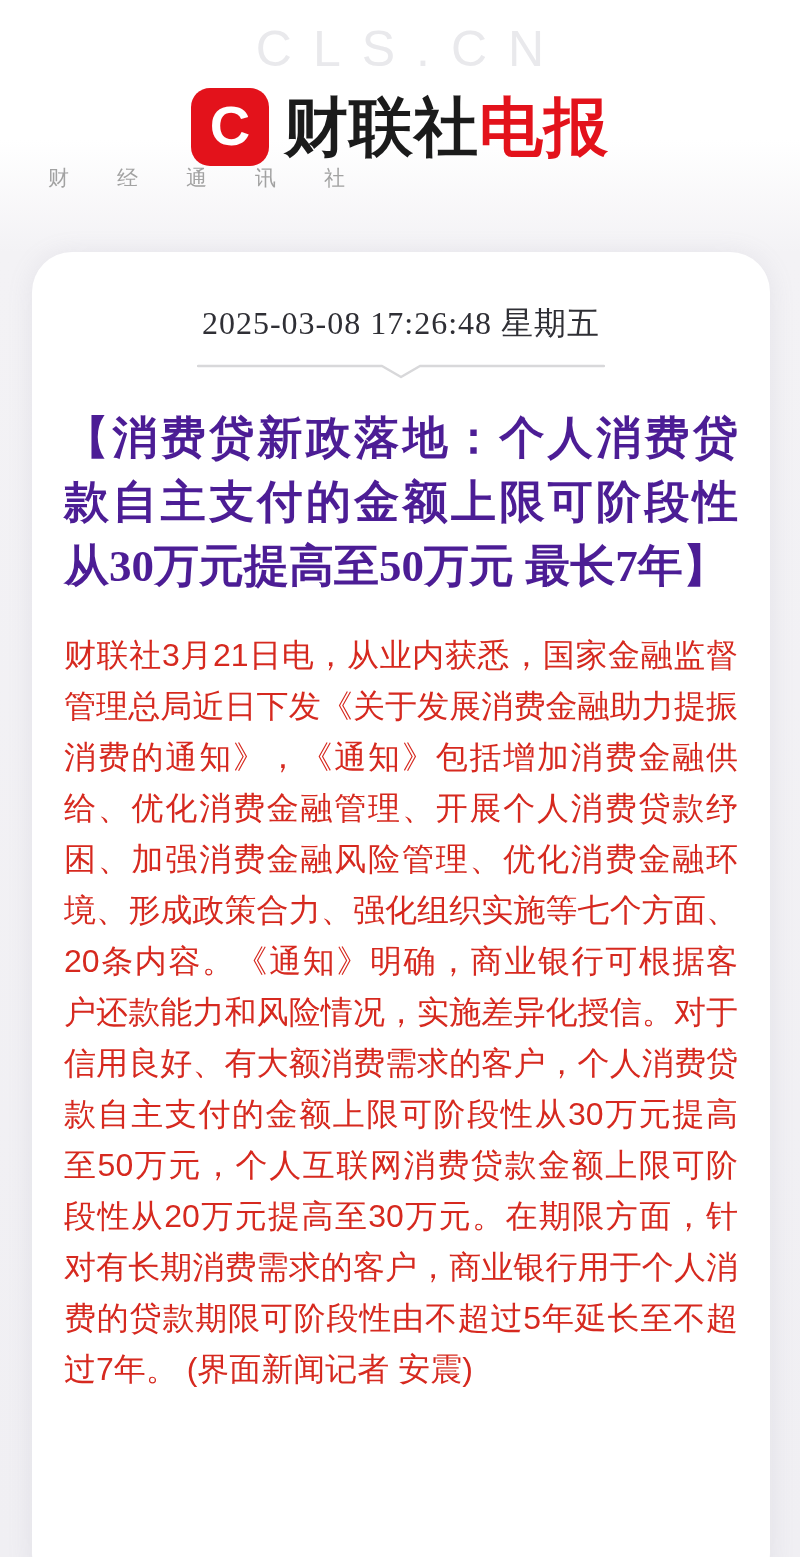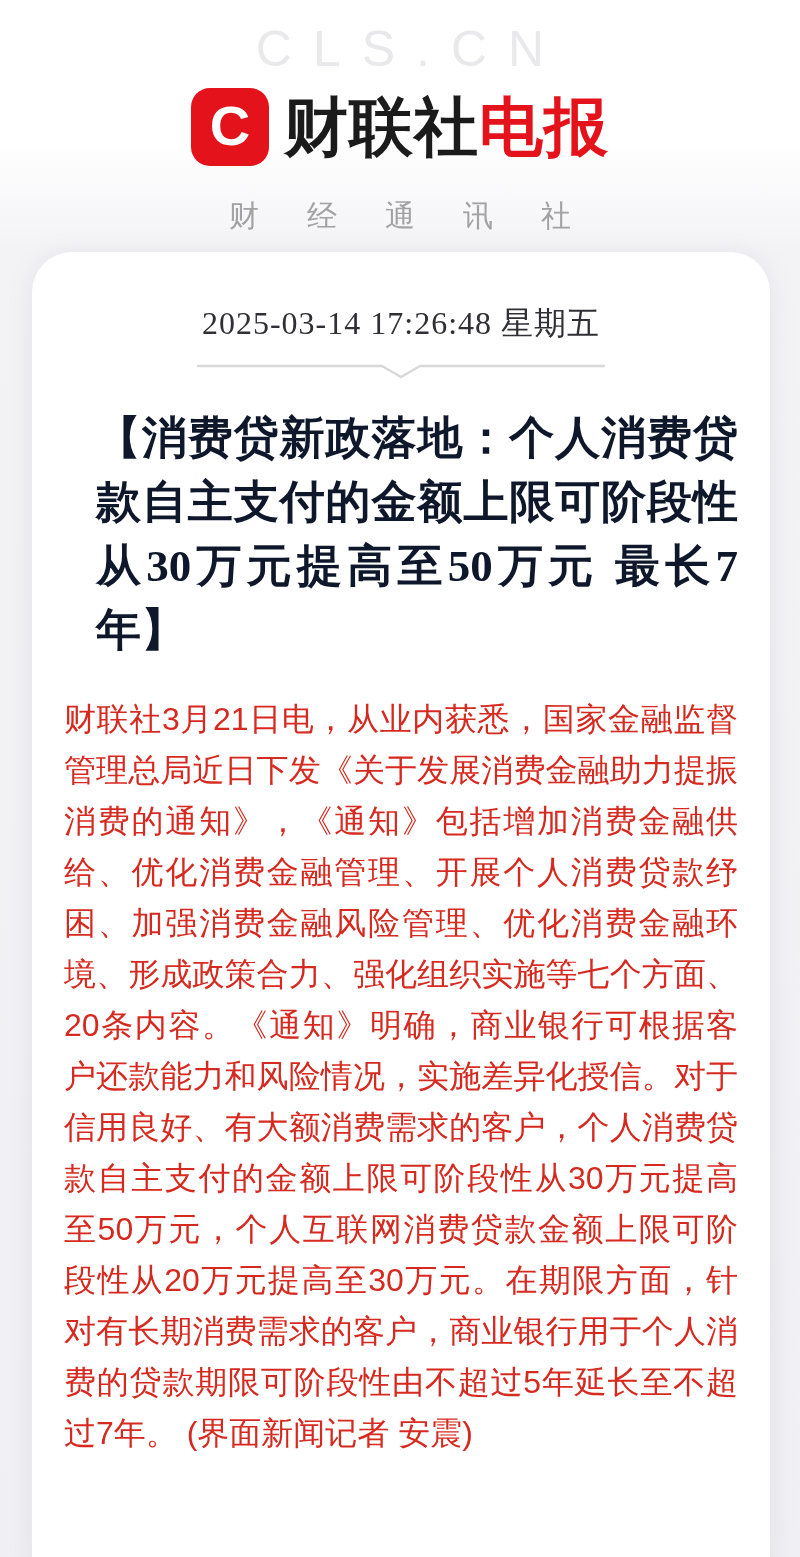--- a/index.html
+++ b/index.html
@@ -29,23 +29,23 @@
     font-size:56px; font-weight:900;
     padding-bottom:4px;
   }
   .logo-text {
     font-size:64px; font-weight:900; letter-spacing:1px;
     color:#1b1b1b; line-height:78px;
     white-space:nowrap;
   }
   .logo-text .brand-red-part { }
   .tagline {
-    position:absolute; top:196px; left:0; width:100%;
-    text-align:center;
-    font-size:30px; color:#a2a2a2;
+    position:absolute; top:164px; left:0; width:100%;
+    text-align:left;
+    font-size:21px; color:#a2a2a2;
     letter-spacing:48px; text-indent:48px;
     white-space:nowrap;
   }
   .card {
     position:absolute; top:252px; left:32px;
     width:738px; height:1340px;
     background:#ffffff;
     border-radius:40px;
     box-shadow:0 2px 26px rgba(140,140,160,0.14);
     padding:52px 32px 0 32px;
@@ -85,22 +85,22 @@
 <div class="logo-row">
   <div class="logo-icon" style="background: rgb(227, 18, 27);">
     <span>C</span>
   </div>
   <div class="logo-text"><span>财联社</span><span class="brand-red-part" style="color: rgb(227, 18, 27); text-align: right;">电报</span></div>
 </div>
 
 <div class="tagline" style="color: rgb(162, 162, 162);">财经通讯社</div>
 
 <div class="card">
-  <div class="post-date" style="color: rgb(47, 47, 53);">2025-03-14 17:26:48 星期五</div>
+  <div class="post-date" style="color: rgb(47, 47, 53);">2025-03-08 17:26:48 星期五</div>
 
   <svg class="date-divider" width="408" height="16" viewBox="0 0 408 16">
     <path d="M1 2 L185 2 L204 13 L223 2 L407 2" fill="none" stroke="#d8d8da" stroke-width="2.5" stroke-linecap="round" stroke-linejoin="round"></path>
   </svg>
 
-  <h1 class="headline" style="color: #0f172a; margin-left: 32px;">【消费贷新政落地：个人消费贷款自主支付的金额上限可阶段性从30万元提高至50万元 最长7年】</h1>
+  <h1 class="headline" style="color: #4c1d95;">【消费贷新政落地：个人消费贷款自主支付的金额上限可阶段性从30万元提高至50万元 最长7年】</h1>
 
   <p class="body-text" style="color: rgb(214, 41, 31);">财联社3月21日电，从业内获悉，国家金融监督管理总局近日下发《关于发展消费金融助力提振消费的通知》，《通知》包括增加消费金融供给、优化消费金融管理、开展个人消费贷款纾困、加强消费金融风险管理、优化消费金融环境、形成政策合力、强化组织实施等七个方面、20条内容。《通知》明确，商业银行可根据客户还款能力和风险情况，实施差异化授信。对于信用良好、有大额消费需求的客户，个人消费贷款自主支付的金额上限可阶段性从30万元提高至50万元，个人互联网消费贷款金额上限可阶段性从20万元提高至30万元。在期限方面，针对有长期消费需求的客户，商业银行用于个人消费的贷款期限可阶段性由不超过5年延长至不超过7年。 (界面新闻记者 安震)</p>
 </div>
 
 </body></html>

